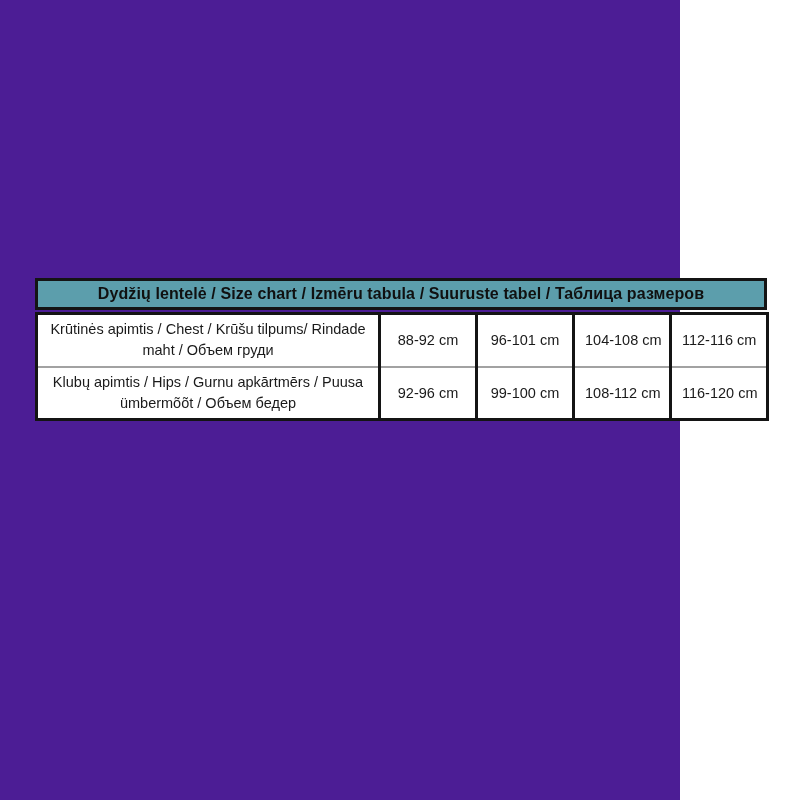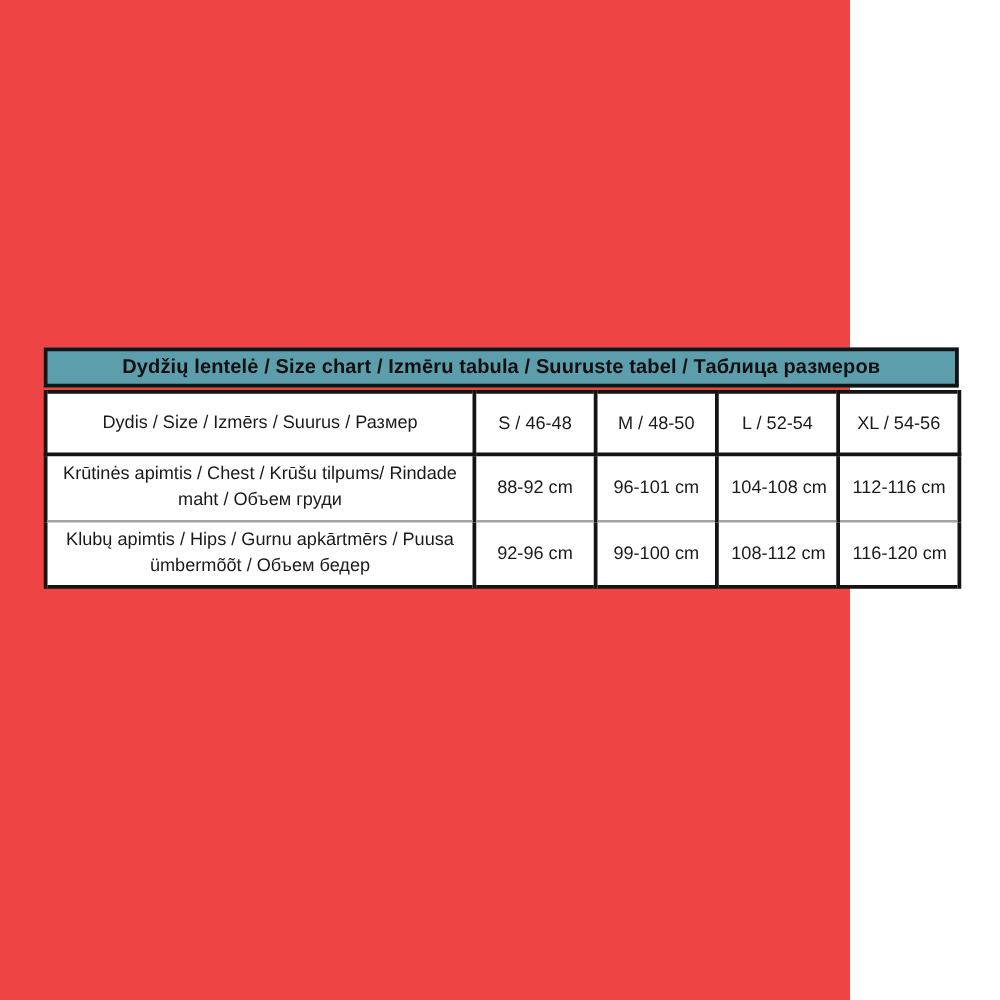--- a/index.html
+++ b/index.html
@@ -11,21 +11,21 @@
     width: 800px;
     height: 800px;
     font-family: "Liberation Sans", "DejaVu Sans", sans-serif;
     color: #1a1a1a;
     position: relative;
   }
   .page {
     position: relative;
     width: 680px;
     height: 800px;
-    background: #ef4444;
+    background: #4c1d95;
   }
   .chart-wrap {
     position: absolute;
     left: 35px;
     top: 278px;
     width: 732px;
   }
   .chart-title-bar {
     box-sizing: border-box;
     width: 732px;
@@ -74,27 +74,20 @@
 </head>
 <body>
 
 <div class="page">
   <div class="chart-wrap">
 
     <div class="chart-title-bar">Dydžių lentelė / Size chart / Izmēru tabula / Suuruste tabel / Таблица размеров</div>
 
     <table class="size-table">
       <tbody>
-        <tr class="row-sizes">
-          <td class="lbl">Dydis / Size / Izmērs / Suurus / Размер</td>
-          <td class="val">S / 46-48</td>
-          <td class="val">M / 48-50</td>
-          <td class="val">L / 52-54</td>
-          <td class="val">XL / 54-56</td>
-        </tr>
 
         <tr class="row-chest">
           <td class="lbl">Krūtinės apimtis / Chest / Krūšu tilpums/ Rindade maht / Объем груди</td>
           <td class="val">88-92 cm</td>
           <td class="val">96-101 cm</td>
           <td class="val">104-108 cm</td>
           <td class="val">112-116 cm</td>
         </tr>
 
 

